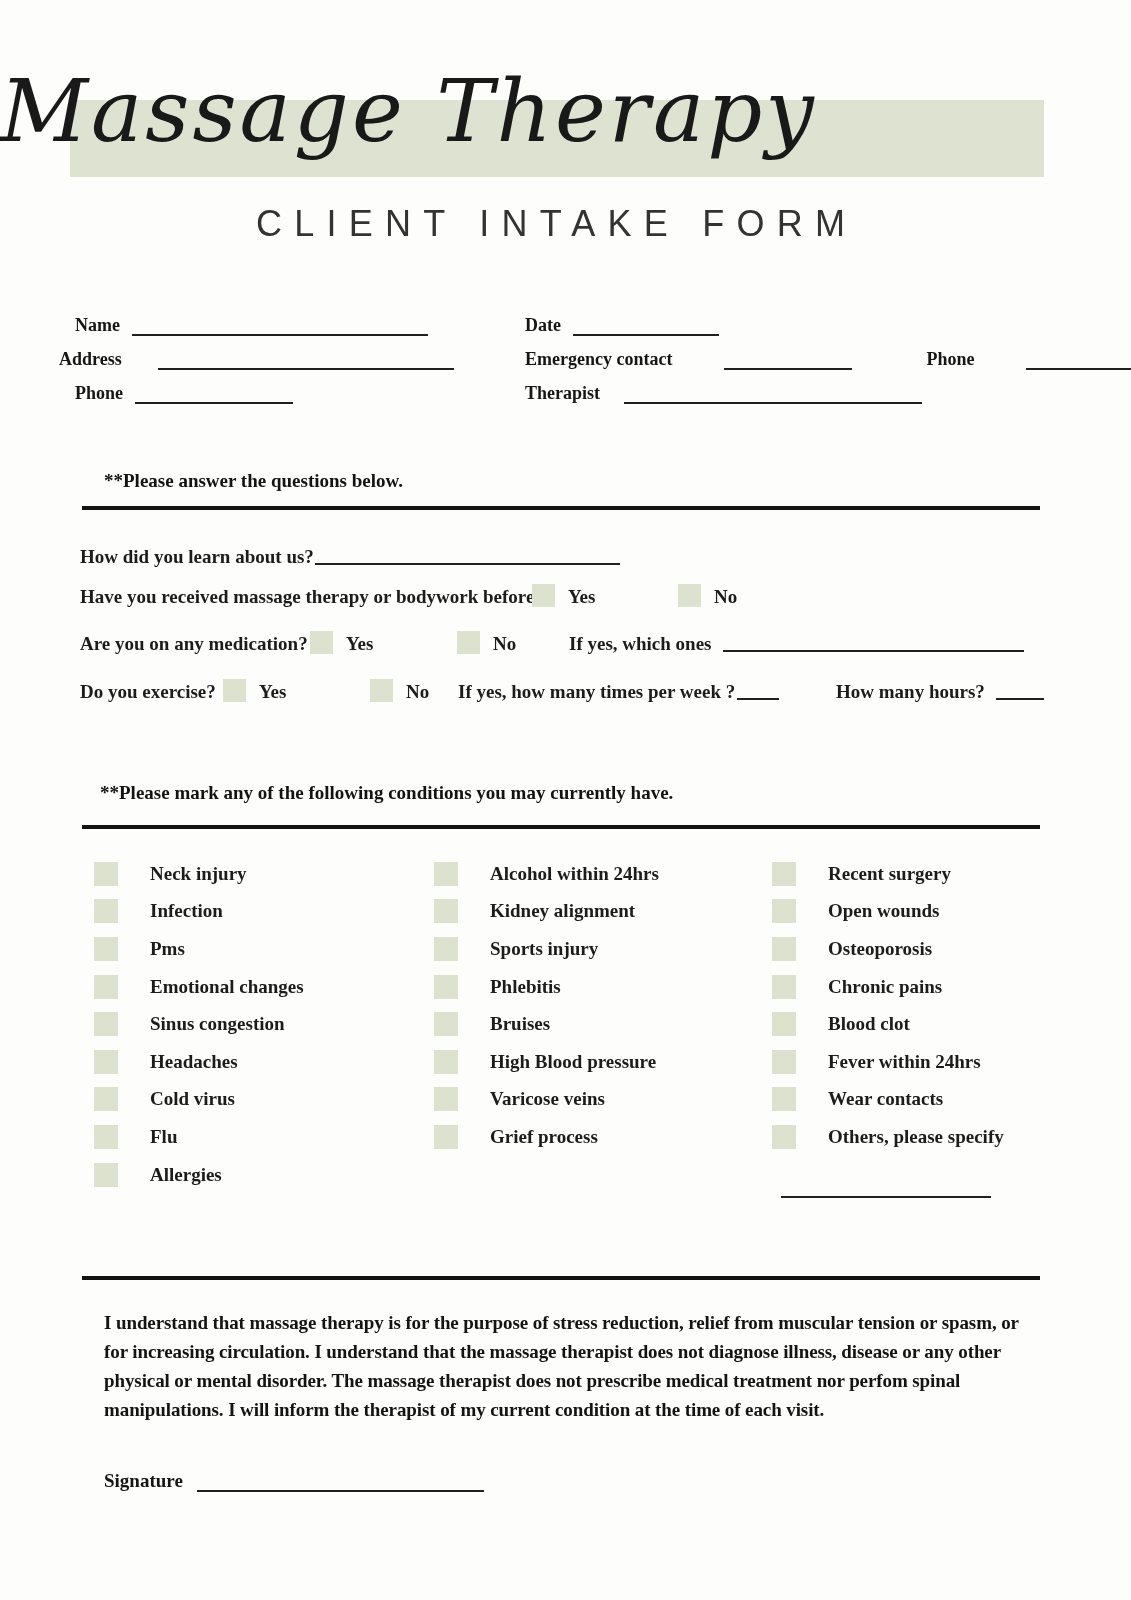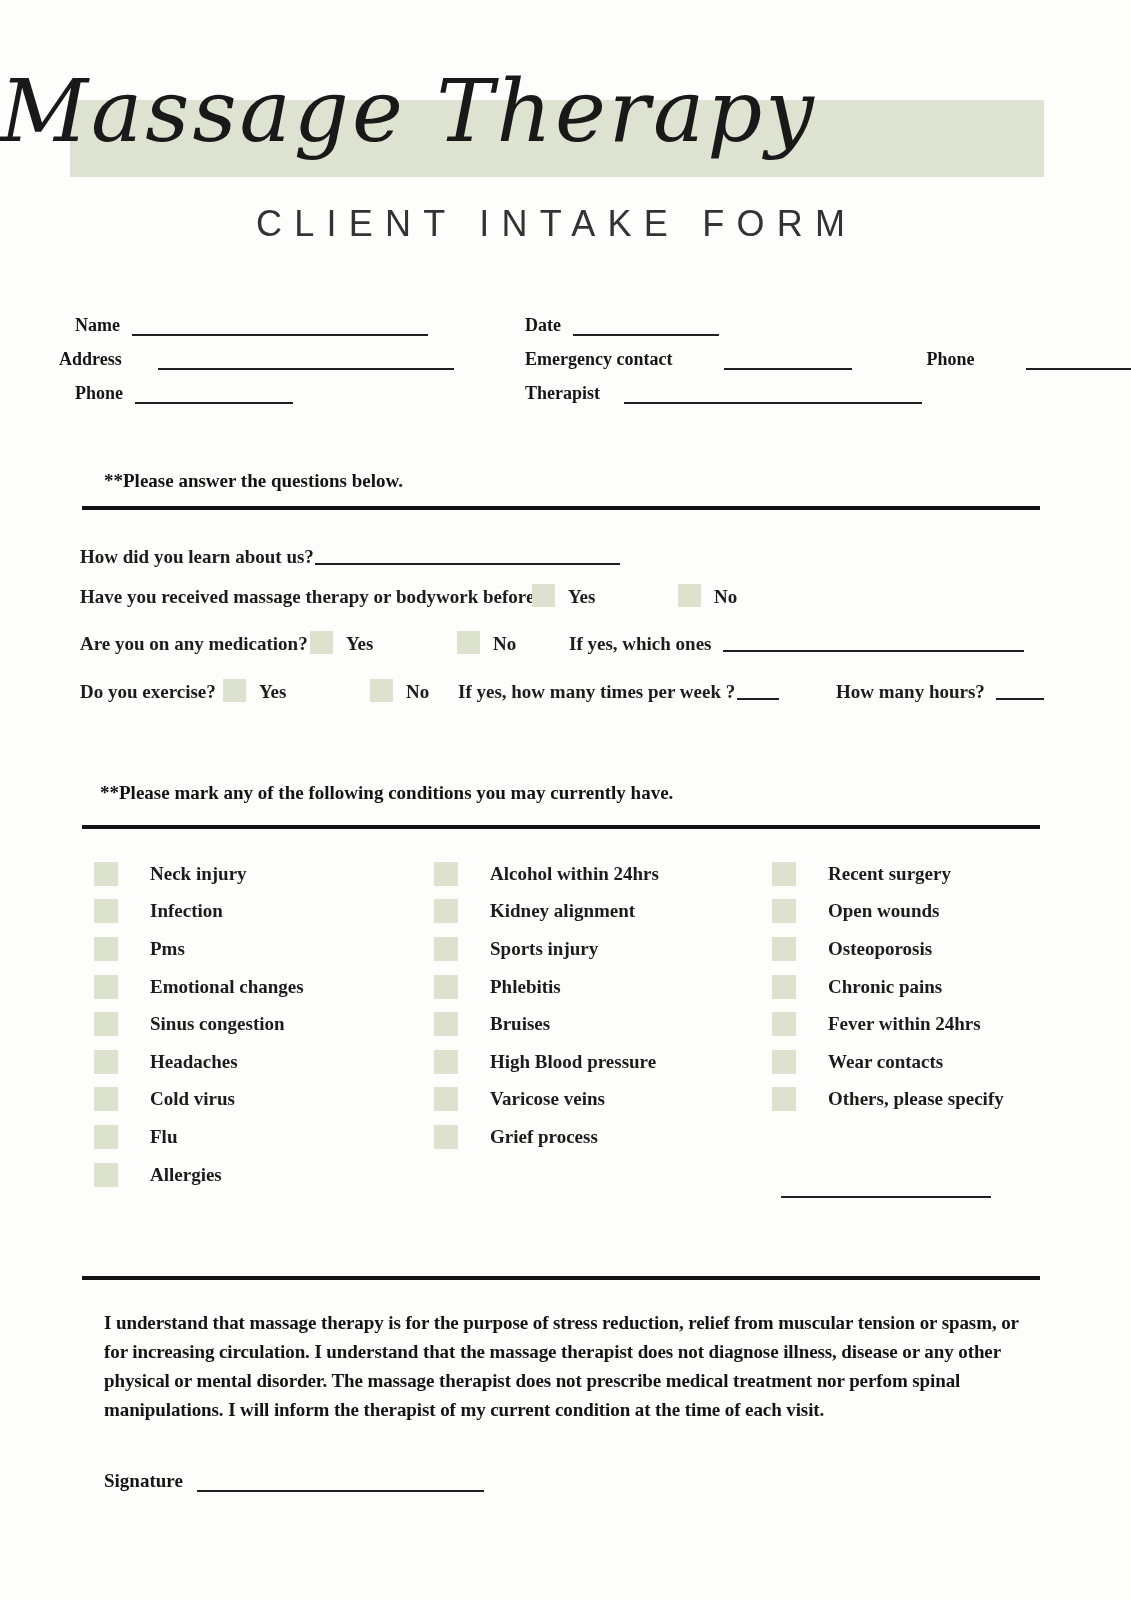--- a/index.html
+++ b/index.html
@@ -253,20 +253,24 @@
     <div class="cond-row">
       <span class="cond-box"></span>
       <span class="cond-label">Osteoporosis</span>
     </div>
 
     <div class="cond-row">
       <span class="cond-box"></span>
       <span class="cond-label">Chronic pains</span>
     </div>
 
+    <div class="cond-row">
+      <span class="cond-box"></span>
+      <span class="cond-label">Blood clot</span>
+    </div>
 
     <div class="cond-row">
       <span class="cond-box"></span>
       <span class="cond-label">Fever within 24hrs</span>
     </div>
 
     <div class="cond-row">
       <span class="cond-box"></span>
       <span class="cond-label">Wear contacts</span>
     </div>

